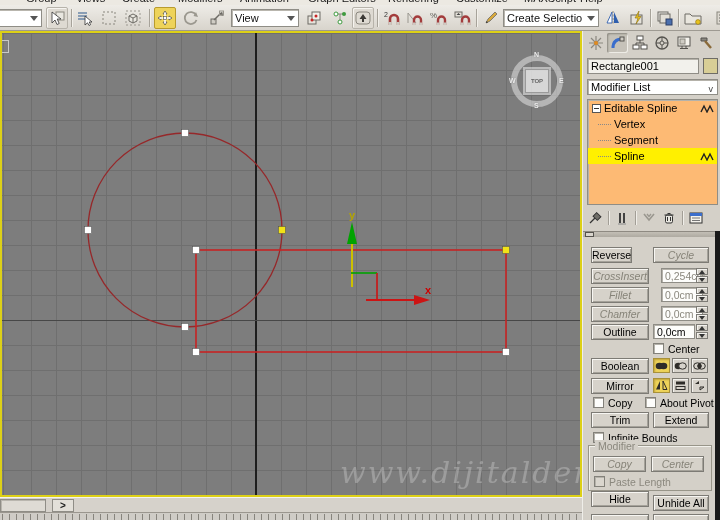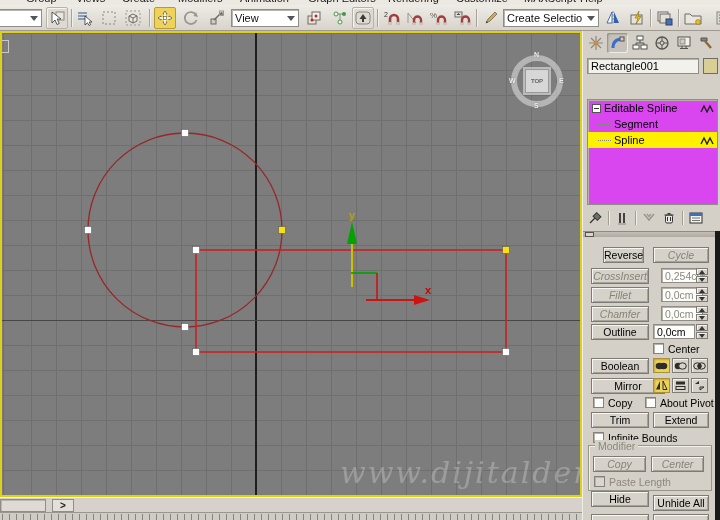--- a/index.html
+++ b/index.html
@@ -47,21 +47,21 @@
     border-left:1px solid #efeee9;}
   #tabs{position:absolute;left:2px;top:2px;width:134px;height:21px;display:flex;gap:1px;}
   .tab{width:21px;height:20px;display:flex;align-items:center;justify-content:center;border-radius:2px;}
   .tab.pressed{background:#c6c2b9;box-shadow:inset 1px 1px 2px #8b887f,inset -1px -1px 0 #f4f2ed;}
   #namefield{position:absolute;left:4px;top:27px;width:112px;height:16px;background:#f2f1ec;
     border:1px solid #8f8d86;box-shadow:inset 1px 1px 0 #b5b2aa;font-size:11px;color:#000;padding:1px 3px;}
   #colorswatch{position:absolute;left:120px;top:27px;width:15px;height:16px;background:#d8ce96;border:1px solid #6e6c66;}
   #modlist{position:absolute;left:4px;top:48px;width:131px;height:16px;background:#fff;border:1px solid #8f8d86;
     box-shadow:inset 1px 1px 0 #b5b2aa;font-size:11px;color:#000;padding:1px 3px;}
   #modlist .caret{position:absolute;right:4px;top:4px;font-size:9px;color:#444;}
-  #stackbox{position:absolute;left:4px;top:68px;width:131px;height:106px;background:#d946ef;
+  #stackbox{position:absolute;left:4px;top:68px;width:131px;height:106px;background:#fdba74;
     border:1px solid #8f8d86;box-shadow:inset 1px 1px 0 #b5b2aa;font-size:11px;color:#000;}
   .srow{position:relative;height:16px;line-height:16px;white-space:nowrap;padding-left:4px;}
   .srow.sel{background:#fff000;}
   .expbox{display:inline-block;width:9px;height:9px;border:1px solid #555;background:#fff;position:relative;top:1px;margin-right:3px;}
   .expbox::after{content:"";position:absolute;left:1px;top:3px;width:5px;height:1px;background:#333;}
   .treedash{display:inline-block;width:13px;height:1px;border-bottom:1px dotted #888;position:relative;top:-3px;margin:0 3px 0 6px;}
   .zig{position:absolute;right:3px;top:4px;}
   #stacktools{position:absolute;left:2px;top:177px;width:134px;height:20px;display:flex;align-items:center;}
   .stool{width:20px;height:18px;display:flex;align-items:center;justify-content:center;}
   .ssep{width:1px;height:14px;background:#a29e96;box-shadow:1px 0 0 #f0eee9;margin:0 3px;}
@@ -356,27 +356,34 @@
       <svg width="16" height="16">
           <path d="M3,3 L9,3 L9,6 L3,6 Z" fill="#8a877f" stroke="#55534e"></path>
           <path d="M7,6 L13,13" stroke="#8a6a3a" stroke-width="2.4"></path>
         </svg>
     </div>
   </div>
 
   <div id="namefield">Rectangle001</div>
   <div id="colorswatch"></div>
 
+  <div id="modlist">
+    <span>Modifier List</span>
+    <span class="caret">v</span>
+  </div>
 
   <div id="stackbox">
     <div class="srow">
       <span class="expbox"></span><span>Editable Spline</span>
       <svg class="zig" width="14" height="9">
           <path d="M1,8 L4,2 L7,8 L10,2 L13,8" fill="none" stroke="#222" stroke-width="1.4"></path>
         </svg>
+    </div>
+    <div class="srow">
+      <span class="treedash"></span><span>Vertex</span>
     </div>
     <div class="srow">
       <span class="treedash"></span><span>Segment</span>
     </div>
     <div class="srow sel">
       <span class="treedash"></span><span>Spline</span>
       <svg class="zig" width="14" height="9">
           <path d="M1,8 L4,2 L7,8 L10,2 L13,8" fill="none" stroke="#222" stroke-width="1.4"></path>
         </svg>
     </div>
@@ -416,21 +423,21 @@
           <rect x="1" y="2" width="12" height="3" fill="#3b6ecc"></rect>
           <path d="M3,7 h8 M3,9.5 h8" stroke="#777"></path>
         </svg>
     </div>
   </div>
 
   <div id="rollhdr">
       <span class="minus"></span>
     </div>
 
-  <div class="btn" style="left:20px;top:216px;width:41px">Reverse</div>
+  <div class="btn" style="left:8px;top:216px;width:41px">Reverse</div>
   <div class="btn dis" style="left:70px;top:216px;width:56px">Cycle</div>
 
   <div class="btn dis" style="left:8px;top:237px;width:58px">CrossInsert</div>
   <div class="field dis" style="left:70px;top:237px;width:42px">0,254cm</div>
   <div class="spin" style="left:113px;top:237px">
       <span class="up">
         <span class="tri-up"></span>
       </span>
       <span class="dn">
         <span class="tri-dn"></span>
@@ -487,21 +494,21 @@
       </svg>
   </div>
   <div class="iconbtn" style="left:108px;top:327px">
     <svg width="13" height="10">
         <ellipse cx="4.5" cy="5" rx="3.8" ry="3.2" fill="none" stroke="#2f2d29"></ellipse>
         <ellipse cx="8.5" cy="5" rx="3.8" ry="3.2" fill="none" stroke="#2f2d29"></ellipse>
         <path d="M6.5,2.2 A3.8,3.2 0 0 1 6.5,7.8 A3.8,3.2 0 0 1 6.5,2.2" fill="#2f2d29"></path>
       </svg>
   </div>
 
-  <div class="btn" style="left:8px;top:347px;width:74px">Mirror</div>
+  <div class="btn" style="left:8px;top:347px;width:58px">Mirror</div>
   <div class="iconbtn on" style="left:70px;top:347px">
     <svg width="13" height="11">
         <path d="M5,1 L1,9.5 L5,9.5 Z" fill="#2f2d29"></path>
         <path d="M8,1 L12,9.5 L8,9.5 Z" fill="none" stroke="#2f2d29"></path>
       </svg>
   </div>
   <div class="iconbtn" style="left:89px;top:347px">
     <svg width="13" height="11">
         <rect x="2" y="1.5" width="9" height="3" fill="#2f2d29"></rect>
         <rect x="2" y="6.5" width="9" height="3" fill="none" stroke="#2f2d29"></rect>

